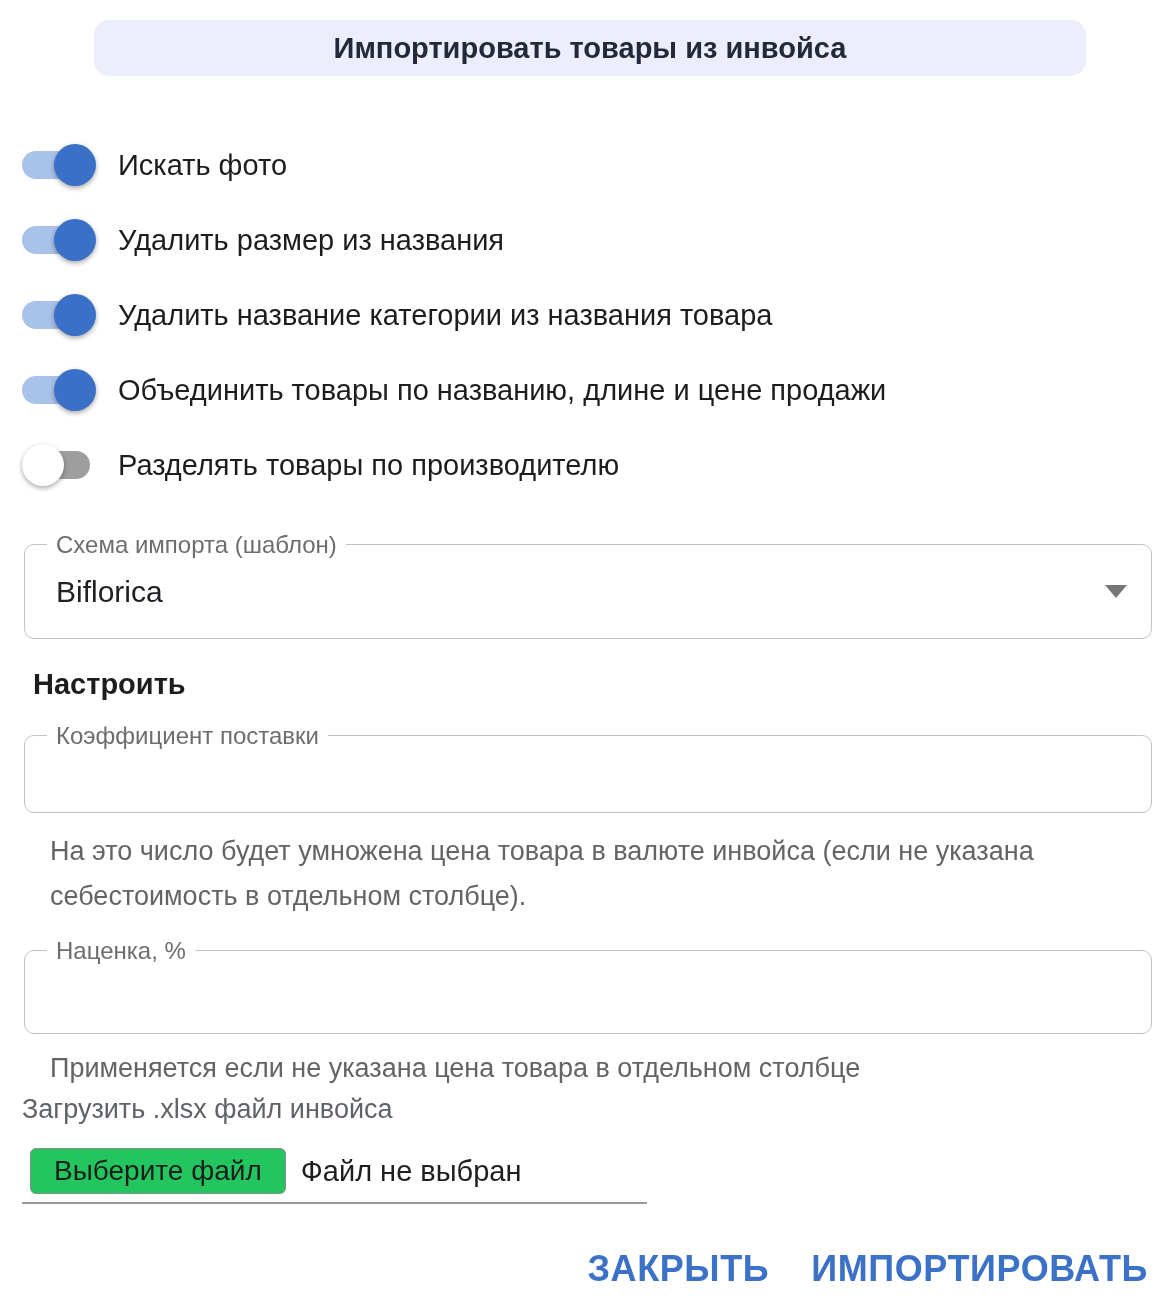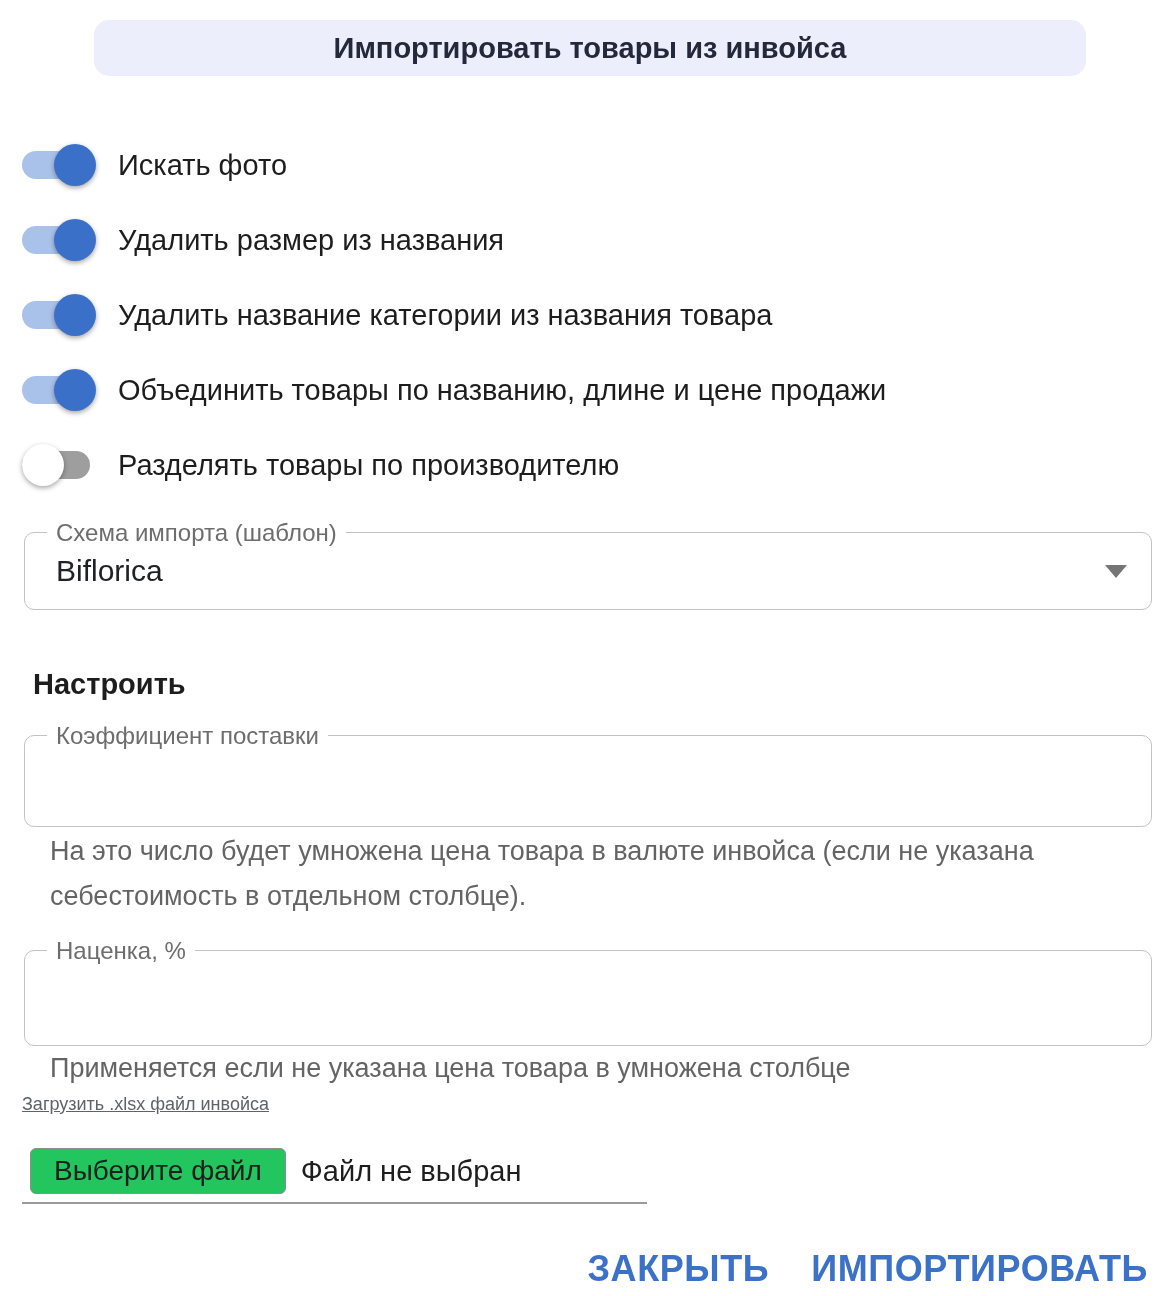--- a/index.html
+++ b/index.html
@@ -53,21 +53,21 @@
     position:absolute;inset:0;width:100%;height:100%;
     border:none;outline:none;background:transparent;
     font-family:"Liberation Sans",sans-serif;font-size:30px;color:#202124;
     padding:0 31px;box-sizing:border-box;
   }
 
   .configure{position:absolute;left:33px;font-size:29px;font-weight:700;color:#1d1d1d;cursor:pointer;}
 
   .helper{position:absolute;left:50px;width:990px;font-size:27px;line-height:45px;color:#646464;}
 
-  .upload-label{position:absolute;left:22px;font-size:18px;color:#5f6368;text-decoration:underline;}
+  .upload-label{position:absolute;left:22px;font-size:27px;color:#5f6368;}
 
   .file-row{position:absolute;left:30px;display:flex;align-items:center;}
   .file-btn{
     height:46px;padding:16px 23px;
     background:#22c55e;border:1px solid #8d8d8d;border-radius:6px;
     font-family:"Liberation Sans",sans-serif;font-size:28px;color:#1e1e1e;
     display:flex;align-items:center;cursor:pointer;
   }
   .file-status{margin-left:15px;font-size:29px;color:#1e1e1e;}
   .file-underline{position:absolute;left:22px;width:625px;height:2px;background:#9a9a9a;}
@@ -121,41 +121,41 @@
   </div>
 
   <div class="switch-row" style="top:441px;">
     <div class="switch off">
       <div class="track"></div>
       <div class="thumb"></div>
     </div>
     <span class="switch-label">Разделять товары по производителю</span>
   </div>
 
-  <div class="obox" style="top:532px;height:78px;">
+  <div class="obox" style="top:544px;height:95px;">
     <span class="flabel">Схема импорта (шаблон)</span>
     <div class="select-inner">
       <span class="select-value">Biflorica</span>
       <span class="dd-arrow"></span>
     </div>
   </div>
 
   <div class="configure" style="top:643px;margin-top:25px;">Настроить</div>
 
-  <div class="obox" style="top:735px;height:92px;">
+  <div class="obox" style="top:735px;height:78px;">
     <span class="flabel">Коэффициент поставки</span>
     <input type="text" value="" style="">
   </div>
   <div class="helper" style="top:829px;">На это число будет умножена цена товара в валюте инвойса (если не указана себестоимость в отдельном столбце).</div>
 
-  <div class="obox" style="top:950px;height:96px;">
+  <div class="obox" style="top:950px;height:84px;">
     <span class="flabel">Наценка, %</span>
     <input type="text" value="" style="">
   </div>
-  <div class="helper" style="top:1046px;">Применяется если не указана цена товара в умножена столбце</div>
+  <div class="helper" style="top:1046px;">Применяется если не указана цена товара в отдельном столбце</div>
 
   <div class="upload-label" style="top:1094px;">Загрузить .xlsx файл инвойса</div>
 
   <div class="file-row" style="top:1148px;">
     <button class="file-btn">Выберите файл</button>
     <span class="file-status">Файл не выбран</span>
   </div>
   <div class="file-underline" style="top:1202px;"></div>
 
   <div class="actions">

